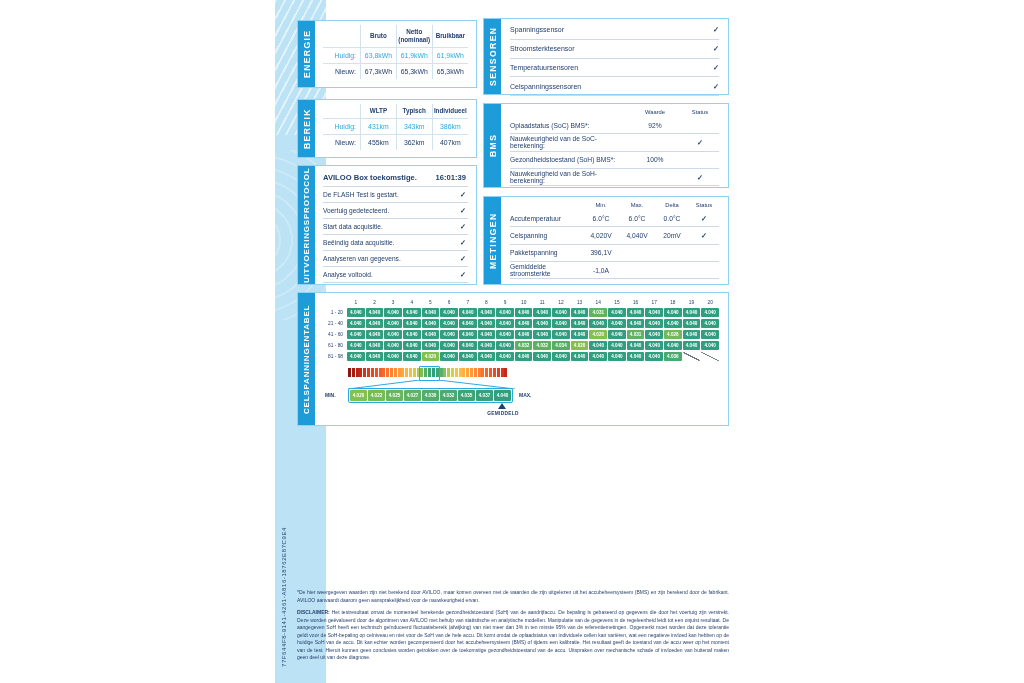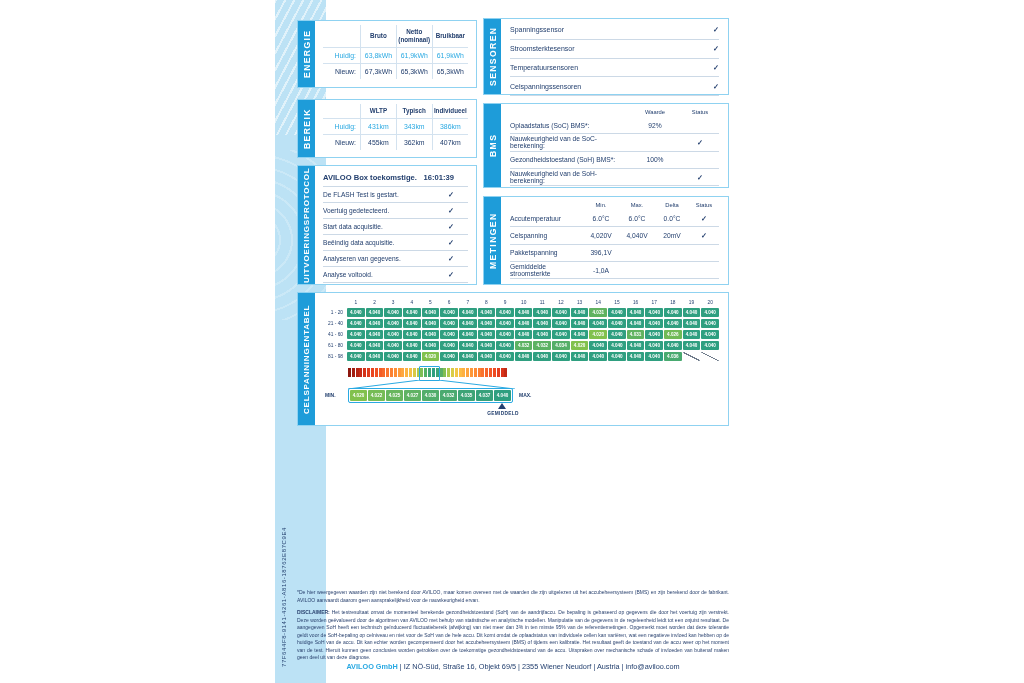--- a/index.html
+++ b/index.html
@@ -42,21 +42,21 @@
   .kv td { font-size:6.9px; text-align:center; padding:4px 0; }
   .kv td.lbl { text-align:right; padding-right:4px; }
   .kv td + td, .kv th + th { border-left:1px solid #d3e2ef; }
   .kv tbody tr td { border-top:1px solid #d3e2ef; }
   .kv tr.hl td { color:#2aa9e2; }
 
   
   .prow { display:flex; justify-content:space-between; align-items:center; height:15px;
           border-bottom:1px solid #ccd9e6; font-size:6.6px; }
   .prow.first { font-weight:bold; font-size:7.6px; height:17px; }
-  .pval { margin-right:14px; }
+  .pval { margin-right:2px; }
   .check { font-weight:bold; font-size:7.2px; color:#24406f; }
 
   
   .srow { display:flex; justify-content:space-between; align-items:center; height:17.8px;
           border-bottom:1px solid #ccd9e6; font-size:7px; }
 
   
   .thead { display:flex; align-items:center; font-size:5.8px; padding:3px 0 2px; }
   .thead .spacer { flex:1; }
   .col-w52 { width:52px; text-align:center; }
@@ -504,17 +504,14 @@
         <div class="avg-lab">GEMIDDELD</div>
       </div>
     </div>
   </section>
 
   <div class="disclaimer">
     <p>*De hier weergegeven waarden zijn niet berekend door AVILOO, maar komen overeen met de waarden die zijn uitgelezen uit het accubeheersysteem (BMS) en zijn berekend door de fabrikant. AVILOO aanvaardt daarom geen aansprakelijkheid voor de nauwkeurigheid ervan.</p>
     <p><strong>DISCLAIMER:</strong> <span>Het testresultaat omvat de momenteel berekende gezondheidstoestand (SoH) van de aandrijfaccu. De bepaling is gebaseerd op gegevens die door het voertuig zijn verstrekt. Deze worden geëvalueerd door de algoritmen van AVILOO met behulp van statistische en analytische modellen. Manipulatie van de gegevens in de regeleenheid leidt tot een onjuist resultaat. De aangegeven SoH heeft een technisch geïnduceerd fluctuatiebereik (afwijking) van niet meer dan 3% in ten minste 95% van de referentiemetingen. Opgemerkt moet worden dat deze tolerantie geldt voor de SoH-bepaling op celniveau en niet voor de SoH van de hele accu. Dit komt omdat de oplaadstatus van individuele cellen kan variëren, wat een negatieve invloed kan hebben op de huidige SoH van de accu. Dit kan echter worden gecompenseerd door het accubeheersysteem (BMS) of tijdens een kalibratie. Het resultaat geeft de toestand van de accu weer op het moment van de test. Hieruit kunnen geen conclusies worden getrokken over de toekomstige gezondheidstoestand van de accu. Uitspraken over mechanische schade of invloeden van buitenaf maken geen deel uit van deze diagnose.</span></p>
   </div>
 
-  <div class="footer">
-    <span class="brand">AVILOO GmbH</span><span>  |  IZ NÖ-Süd, Straße 16, Objekt 69/5  |  2355 Wiener Neudorf  |  Austria  |  info@aviloo.com</span>
-  </div>
 
 </div>
 
 </body></html>

